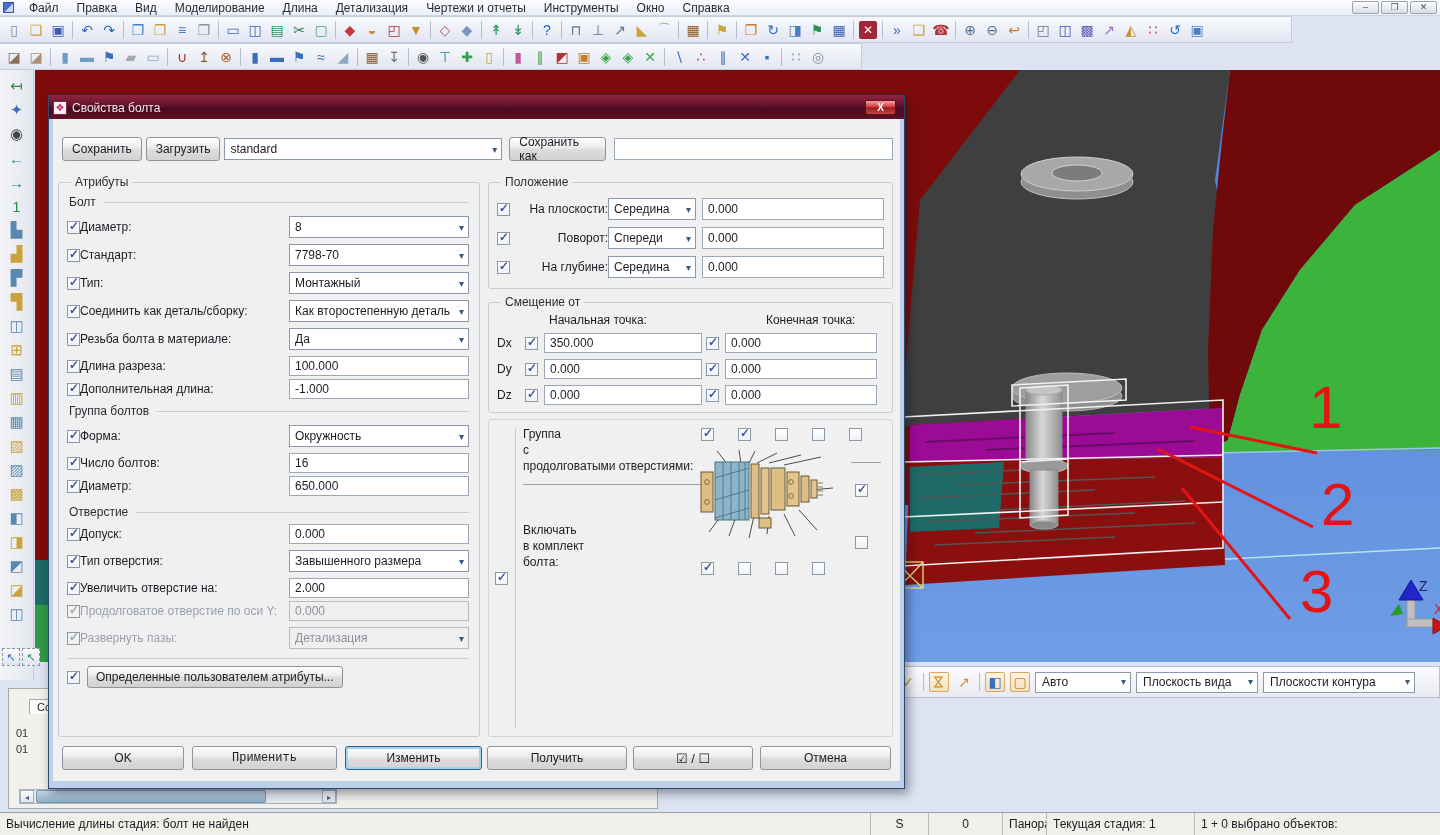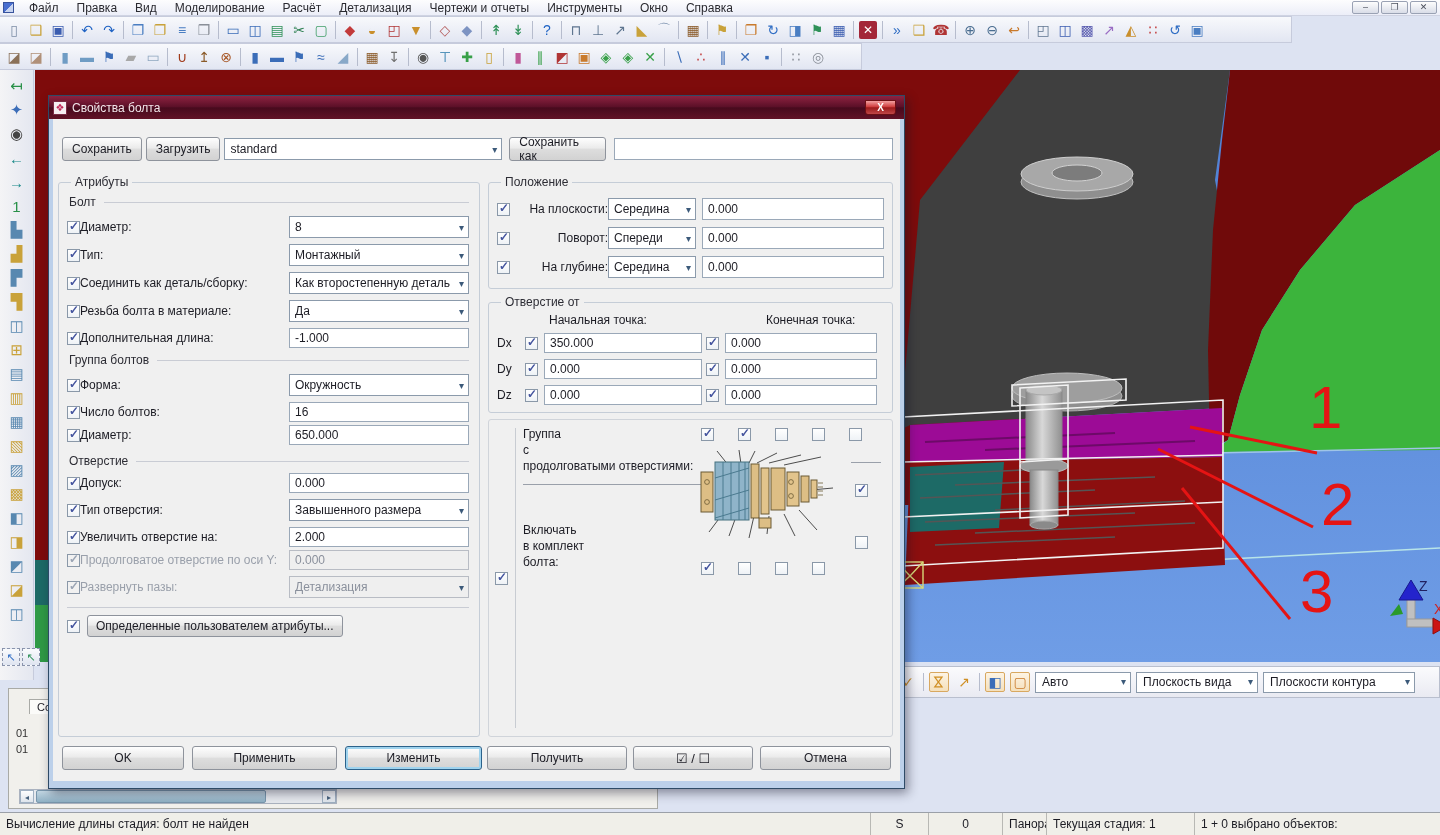--- a/index.html
+++ b/index.html
@@ -104,21 +104,21 @@
   .pp-cbs-top { position:absolute; left:212px; top:8px; display:flex; gap:24px; }
   .pp-diagram { position:absolute; left:210px; top:28px; }
   .pp-rline { position:absolute; left:362px; top:42px; width:30px; border-top:1px solid #9aa0aa; }
   .pp-rcb1 { position:absolute; left:366px; top:64px; }
   .pp-rcb2 { position:absolute; left:366px; top:116px; }
   .pp-lbl2 { position:absolute; left:34px; top:102px; white-space:pre-line; line-height:16px; }
   .pp-cbs-bot { position:absolute; left:212px; top:142px; display:flex; gap:24px; }
 
   .dlg-buttons { position:absolute; left:0; top:627px; width:100%; height:26px; }
   .dbtn { position:absolute; top:0; height:24px; }
-  .b-ok{left:9px;width:122px;} .b-apply{left:139px;width:145px;} .b-get{left:434px;width:140px;} .b-toggle{left:580px;width:120px;font-size:13px;} .b-cancel{left:707px;width:131px;}
+  .b-ok{left:9px;width:122px;} .b-apply{left:139px;width:145px;font-family:Liberation Mono, monospace;} .b-get{left:434px;width:140px;} .b-toggle{left:580px;width:120px;font-size:13px;} .b-cancel{left:707px;width:131px;}
   .b-modify{left:292px;width:137px;border:1px solid #2c628b;box-shadow:0 0 0 2px #9fd3ee inset;}
 
   
   .statusbar { position:absolute; left:0; top:812px; width:1440px; height:23px; background:#f0efe9; border-top:1px solid #9ba0a8; display:flex; align-items:center; font-size:12px; }
   .sb-msg { padding-left:6px; white-space:nowrap; }
   .sb-fill { flex:1; }
   .scell { border-left:1px solid #b8b8b4; height:100%; display:flex; align-items:center; overflow:hidden; white-space:nowrap; flex:none; }
   .scell.i0 { width:58px; justify-content:center; }
   .scell.i1 { width:74px; justify-content:center; }
   .scell.i2 { width:44px; padding-left:6px; }
@@ -129,21 +129,21 @@
 <body>
 
 <div class="menubar">
   <span class="appicon"></span>
   <div style="display:flex">
 
   <span class="menu-item i0">Файл</span>
       <span class="menu-item i1">Правка</span>
       <span class="menu-item i2">Вид</span>
       <span class="menu-item i3">Моделирование</span>
-      <span class="menu-item i4">Расчёт</span>
+      <span class="menu-item i4">Длина</span>
       <span class="menu-item i5">Детализация</span>
       <span class="menu-item i6">Чертежи и отчеты</span>
       <span class="menu-item i7">Инструменты</span>
       <span class="menu-item i8">Окно</span>
       <span class="menu-item i9">Справка</span>
     </div>
   <div class="win-controls">
 
   <span class="wbtn i0" style="color: rgb(74, 79, 92);">‒</span>
       <span class="wbtn i1" style="color: rgb(74, 79, 92);">❐</span>
@@ -452,37 +452,51 @@
       <div class="subhead">Болт</div>
       <div class="arow sel">
             <span class="cb on"></span>
             <span class="lbl">Диаметр:</span>
             <span class="ctl select">
               <span>8</span>
             </span>
           </div>
       <div class="arow sel">
             <span class="cb on"></span>
+            <span class="lbl">Стандарт:</span>
+            <span class="ctl select">
+              <span>7798-70</span>
+            </span>
+          </div>
+      <div class="arow sel">
+            <span class="cb on"></span>
             <span class="lbl">Тип:</span>
             <span class="ctl select">
               <span>Монтажный</span>
             </span>
           </div>
       <div class="arow sel">
             <span class="cb on"></span>
             <span class="lbl">Соединить как деталь/сборку:</span>
             <span class="ctl select">
               <span>Как второстепенную деталь</span>
             </span>
           </div>
       <div class="arow sel">
             <span class="cb on"></span>
             <span class="lbl">Резьба болта в материале:</span>
             <span class="ctl select">
               <span>Да</span>
+            </span>
+          </div>
+      <div class="arow inp">
+            <span class="cb on"></span>
+            <span class="lbl">Длина разреза:</span>
+            <span class="ctl input">
+              <span>100.000</span>
             </span>
           </div>
       <div class="arow inp">
             <span class="cb on"></span>
             <span class="lbl">Дополнительная длина:</span>
             <span class="ctl input">
               <span>-1.000</span>
             </span>
           </div>
 
@@ -580,21 +594,21 @@
             <span class="select psel">
               <span>Середина</span>
             </span>
             <span class="input pinp">
               <span>0.000</span>
             </span>
           </div>
     </fieldset>
 
     <fieldset class="fs-off">
-      <legend>Отверстие от</legend>
+      <legend>Смещение от</legend>
       <div class="ohdr">
             <span>Начальная точка:</span>
             <span>Конечная точка:</span>
           </div>
       <div class="orow">
             <span class="olbl">Dx</span>
             <span class="cb on"></span>
             <span class="input oinp1">
               <span>350.000</span>
             </span>

